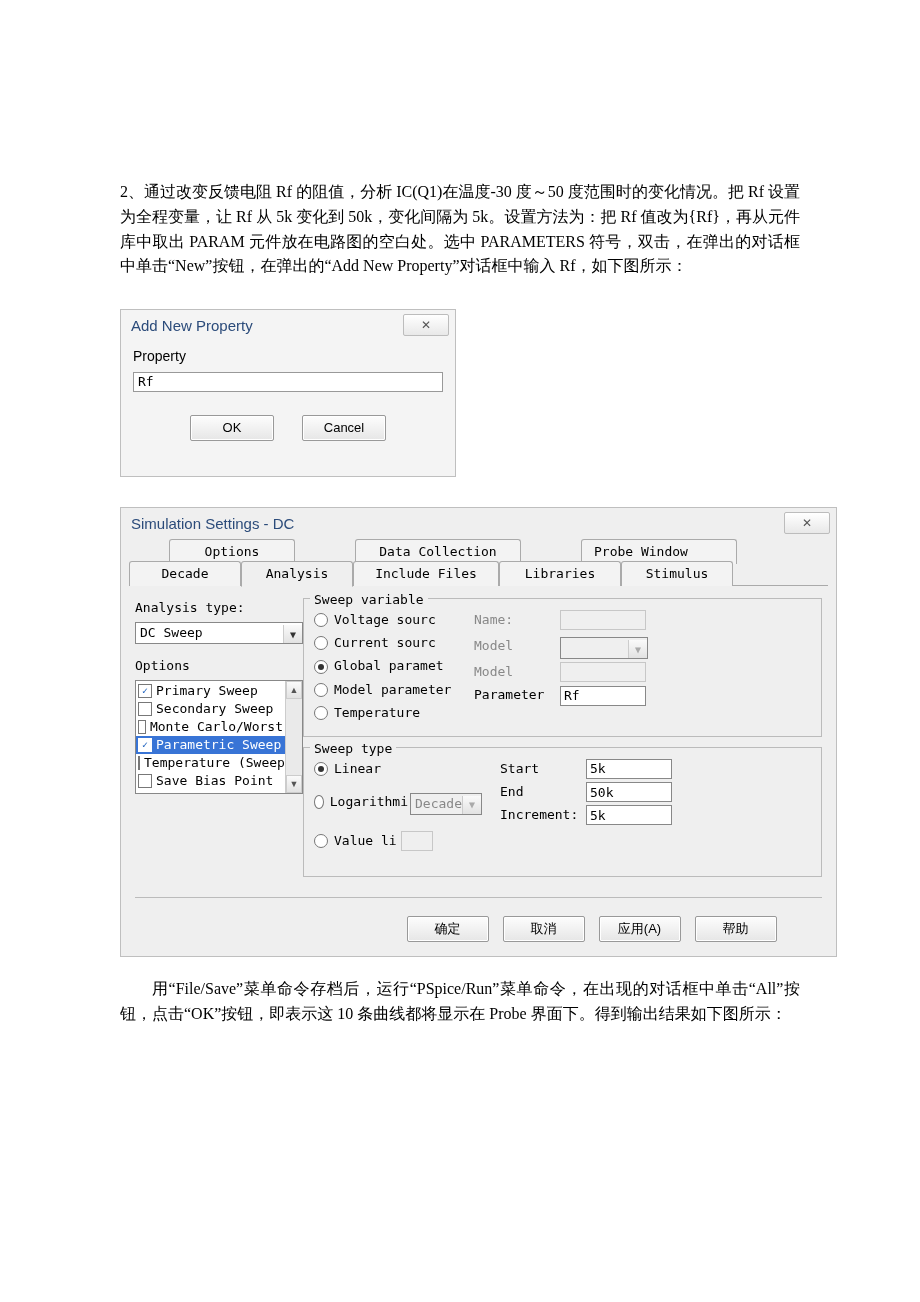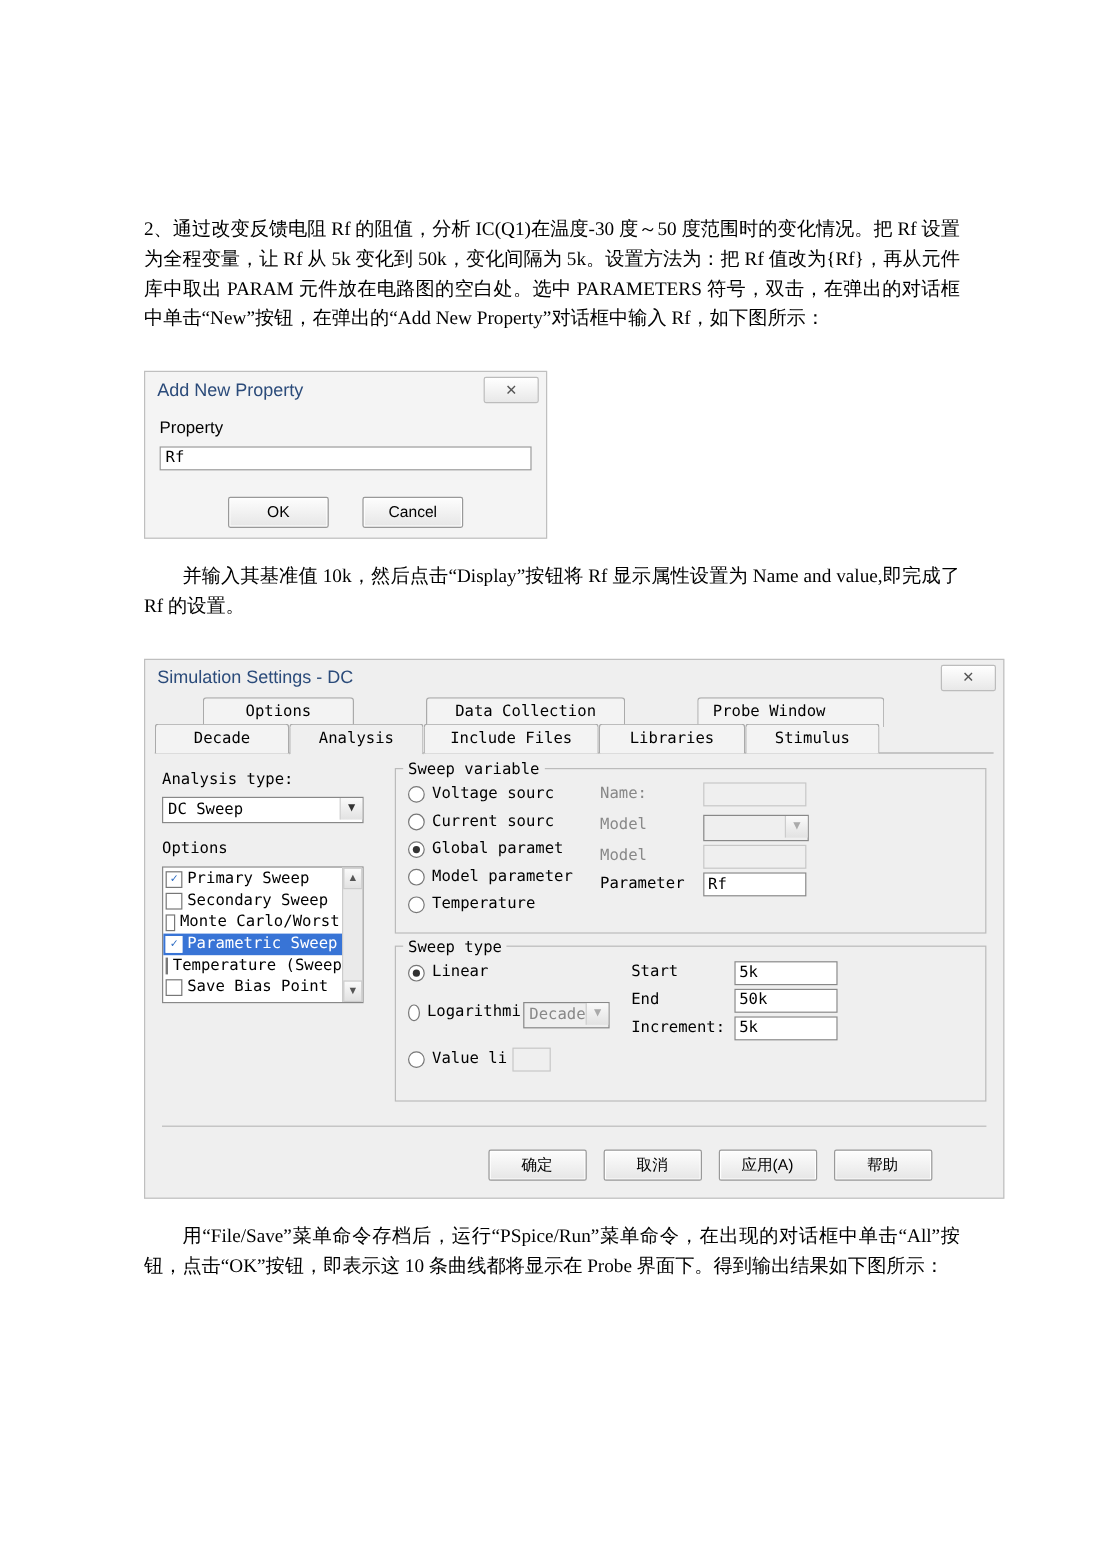--- a/index.html
+++ b/index.html
@@ -20,21 +20,21 @@
     background: #f2f2f2;
     border: 1px solid #bfbfbf;
     box-sizing: border-box;
     font-family: "SimSun", Verdana, sans-serif;
     margin: 30px 0 20px 0;
     position: relative;
   }
   
   .dlg1 {
     width: 336px;
-    height: 140px;
+    height: 168px;
     background: #f4f4f4;
   }
   .dlg-title {
     height: 30px;
     padding: 0 6px 0 10px;
     display: flex;
     align-items: center;
     justify-content: space-between;
     color: #2b4b7a;
     font-family: "Microsoft YaHei", sans-serif;
@@ -112,31 +112,31 @@
     border-bottom: 1px solid #efefef;
     z-index:2;
   }
   .tabstrip-wrap {
     border-top: 1px solid #aaa;
     margin-top:-1px;
   }
   .dlg2-content {
     padding: 12px 14px 10px 14px;
     display: flex;
-    gap: 26px;
+    gap: 0;
   }
   .leftcol { width: 168px; }
   .rightcol { flex: 1; }
   .lbl { font-family: "SimSun", monospace; }
   .combo {
     margin-top: 4px;
     height: 20px;
     border: 1px solid #888;
     background: #fff;
-    display:flex; align-items:flex-start; justify-content:space-between;
+    display:flex; align-items:flex-end; justify-content:space-between;
     padding: 0 0 0 4px;
     font-family: "SimSun", monospace;
   }
   .combo .arrow {
     width: 18px; height: 18px;
     border-left:1px solid #ccc;
     background: linear-gradient(#fafafa,#e2e2e2);
     display:flex; align-items:center; justify-content:center;
     font-size: 10px; color:#333;
   }
@@ -244,21 +244,20 @@
     <div class="dlg1-body">
       <div class="dlg1-label">Property</div>
       <input class="dlg1-input" value="Rf" style="">
       <div class="dlg1-btnrow">
         <div class="winbtn">OK</div>
         <div class="winbtn">Cancel</div>
       </div>
     </div>
   </div>
 
-  <p class="para ind">并输入其基准值 10k，然后点击“Display”按钮将 Rf 显示属性设置为 Name and value,即完成了 Rf 的设置。</p>
 
   <div class="dlg dlg2">
     <div class="dlg-title">
       <span>Simulation Settings - DC</span>
       <div class="dlg-close">✕</div>
     </div>
 
     <div class="tabrow">
       <div class="tabline" style="padding-left:40px; gap:60px;">
         <div class="tab" style="min-width:100px; text-align:center;">Options</div>

